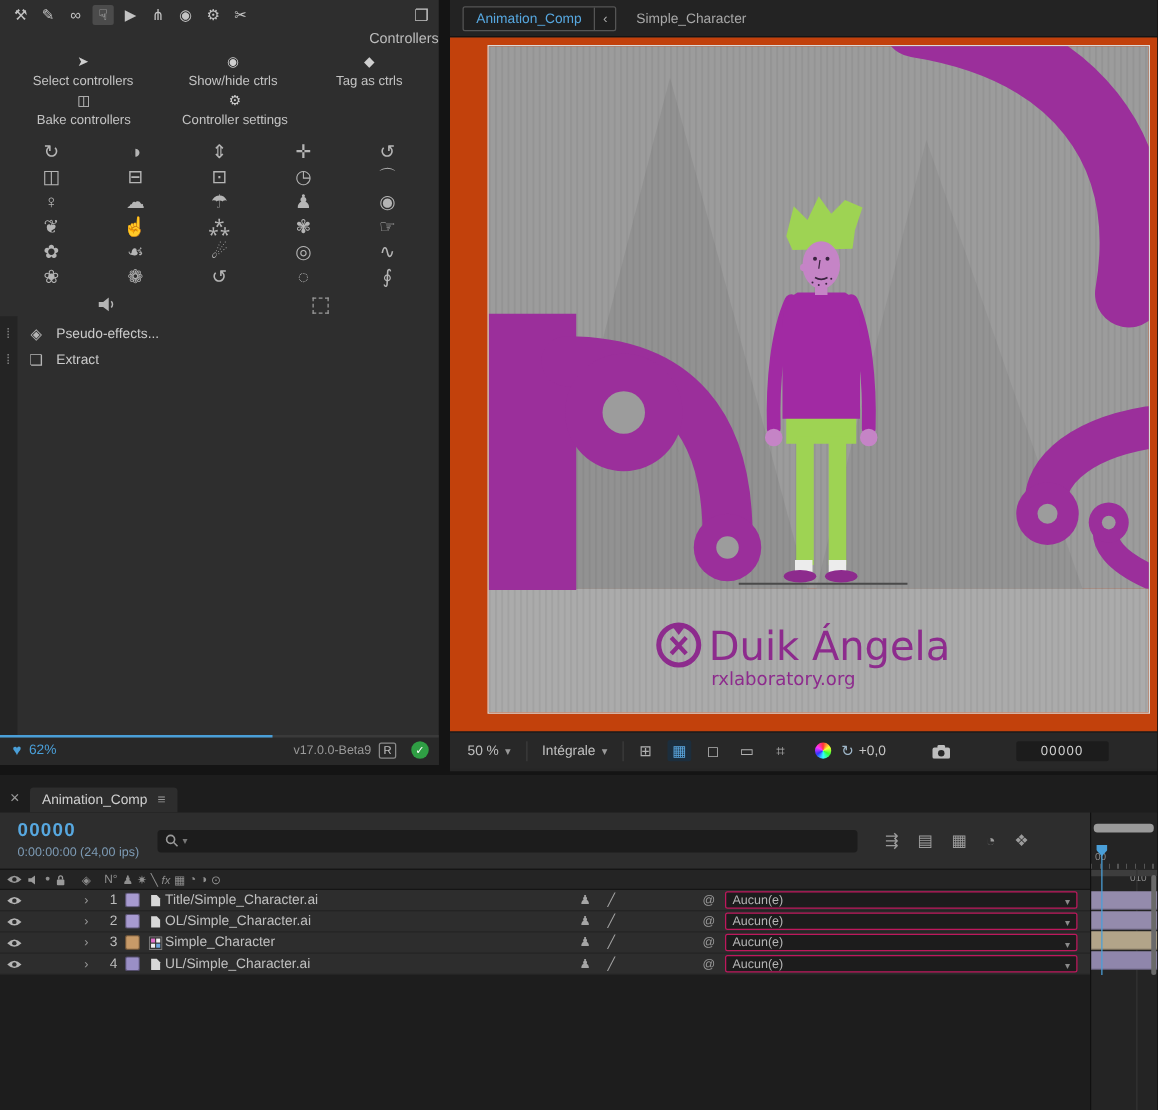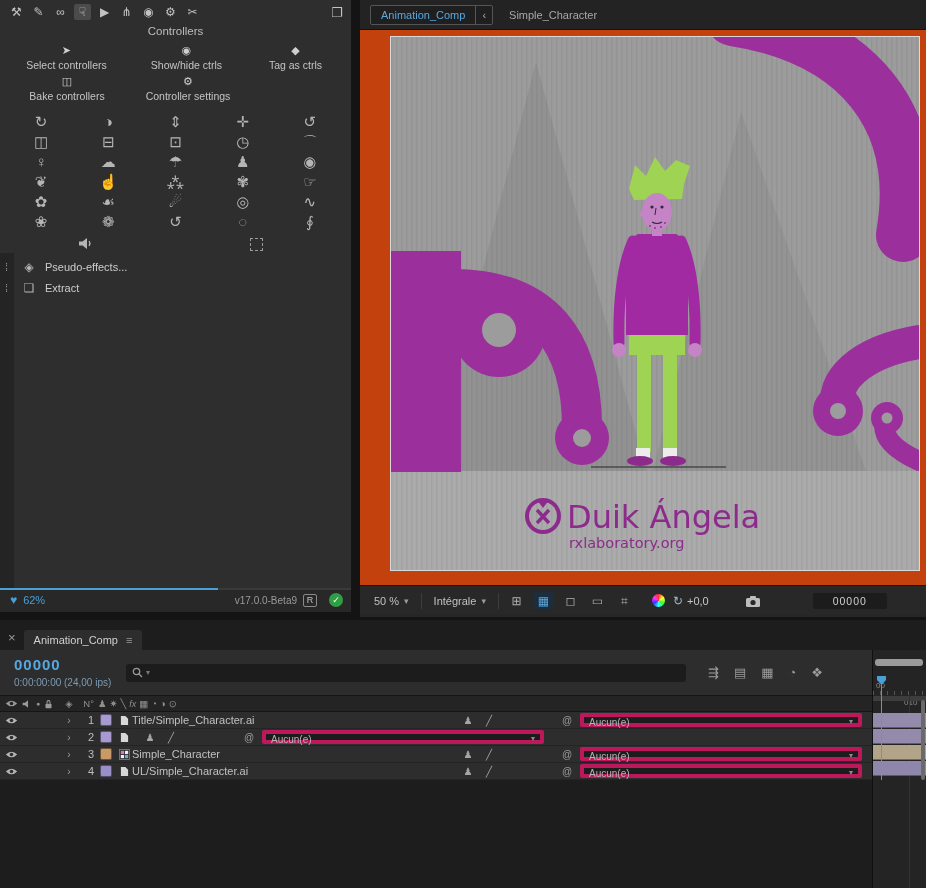--- a/index.html
+++ b/index.html
@@ -9,21 +9,21 @@
           font-family:"Liberation Sans",sans-serif;font-size:11px;color:#c8c8c8;cursor:default}
   .panel{position:absolute}
 
   
   #duik{left:0;top:0;width:351px;height:612px;background:#2e2e2e}
   .dk-toolbar{display:flex;align-items:center;gap:5px;padding:4px 8px 2px}
   .dk-tool{width:17px;height:16px;display:flex;align-items:center;justify-content:center;
            color:#c3c3c3;font-size:12px;border-radius:2px}
   .dk-tool.active{background:#4b4b4b}
   .dk-script{margin-left:auto;color:#c3c3c3;font-size:13px}
-  .dk-title{text-align:center;color:#bdbdbd;font-size:11.5px;padding:3px 0 5px}
+  .dk-title{text-align:right;color:#bdbdbd;font-size:11.5px;padding:3px 0 5px}
   .dk-actions{display:flex;justify-content:flex-start;padding:0 6px}
   .dk-action{display:flex;flex-direction:column;align-items:center;gap:2px;padding:2px 0}
   .dk-action .ic{font-size:11px;color:#cfcfcf;height:13px;line-height:13px}
   .dk-action .lb{font-size:10.5px;color:#c4c4c4;white-space:nowrap}
   .w1{width:122px}.w2{width:120px}.w3{width:100px}
   .dk-grid{display:grid;grid-template-columns:repeat(5,1fr);width:336px;margin:8px auto 0}
   .dk-grid span{height:20px;text-align:center;font-size:15px;line-height:20px;color:#b5b5b5}
   .dk-footrow{position:relative;height:22px;margin-top:2px}
   .dk-speaker{position:absolute;left:78px;top:3px}
   .dk-marquee{position:absolute;left:250px;top:4px;width:13px;height:13px;border:1px dashed #9a9a9a}
@@ -105,22 +105,22 @@
   .r-chev{width:14px;color:#9a9a9a;font-size:10px;text-align:center}
   .r-num{width:22px;text-align:right;padding-right:4px;color:#bdbdbd}
   .r-swatch{width:12px;height:12px;border-radius:2px;margin:0 4px 0 2px;border:1px solid rgba(0,0,0,.45)}
   .r-icon{width:16px;display:flex;justify-content:center}
   .r-name{flex:1;white-space:nowrap;overflow:hidden}
   .r-sw{width:110px;display:flex;align-items:center}
   .r-pin{width:36px;text-align:center;color:#a5a5a5;font-size:10px}
   .r-slash{color:#a5a5a5;font-size:10px}
   .r-parent{width:312px;display:flex;align-items:center;gap:6px;padding-right:10px}
   .r-whip{color:#9a9a9a;font-size:10px;width:14px;text-align:center}
-  .r-dd{flex:1;height:14px;background:#1c1c1c;border:4px solid #be185d;border-radius:2px;display:flex;
-        align-items:flex-start;justify-content:space-between;padding:0 5px;color:#b5b5b5;font-size:10px}
+  .r-dd{flex:1;height:14px;background:#1c1c1c;border:1px solid #be185d;border-radius:2px;display:flex;
+        align-items:flex-end;justify-content:space-between;padding:0 5px;color:#b5b5b5;font-size:10px}
   .r-dd .caret{font-size:8px;color:#8a8a8a}
   .tl-lane{position:absolute;left:872px;top:0;width:54px;height:238px;background:#242424;
            border-left:1px solid #101010}
   .lane-nav{position:absolute;left:2px;top:9px;right:3px;height:7px;background:#9a9a9a;border-radius:3px}
   .lane-ruler{position:absolute;left:0;top:28px;width:100%;height:17px;color:#8a8a8a;font-size:8px}
   .lane-ruler .t0{position:absolute;left:3px;top:3px}
   .lane-ruler .t1{position:absolute;left:31px;top:20px}
   .lane-ticks{position:absolute;left:0;bottom:0;width:100%;height:4px;
               background:repeating-linear-gradient(90deg,#555 0 1px,transparent 1px 7px)}
   .lane-work{position:absolute;left:0;top:46px;width:100%;height:5px;background:#3d3d3d}
@@ -467,20 +467,21 @@
               </svg>
             </div>
           <span class="r-chev">›</span>
           <span class="r-num">2</span>
           <span class="r-swatch" style="background-color: rgb(167, 154, 208);"></span>
           <span class="r-icon">
               <svg width="9" height="11" viewBox="0 0 10 12">
                 <path d="M1 1 H6 L9 4 V11 H1 Z" fill="#d8d8d8"></path>
               </svg>
             </span>
+          <span class="r-name">OL/Simple_Character.ai</span>
           <div class="r-sw">
               <span class="r-pin">♟</span>
               <span class="r-slash">╱</span>
             </div>
           <div class="r-parent">
             <span class="r-whip">@</span>
             <div class="r-dd">
               <span>Aucun(e)</span>
               <span class="caret">▾</span>
             </div>

